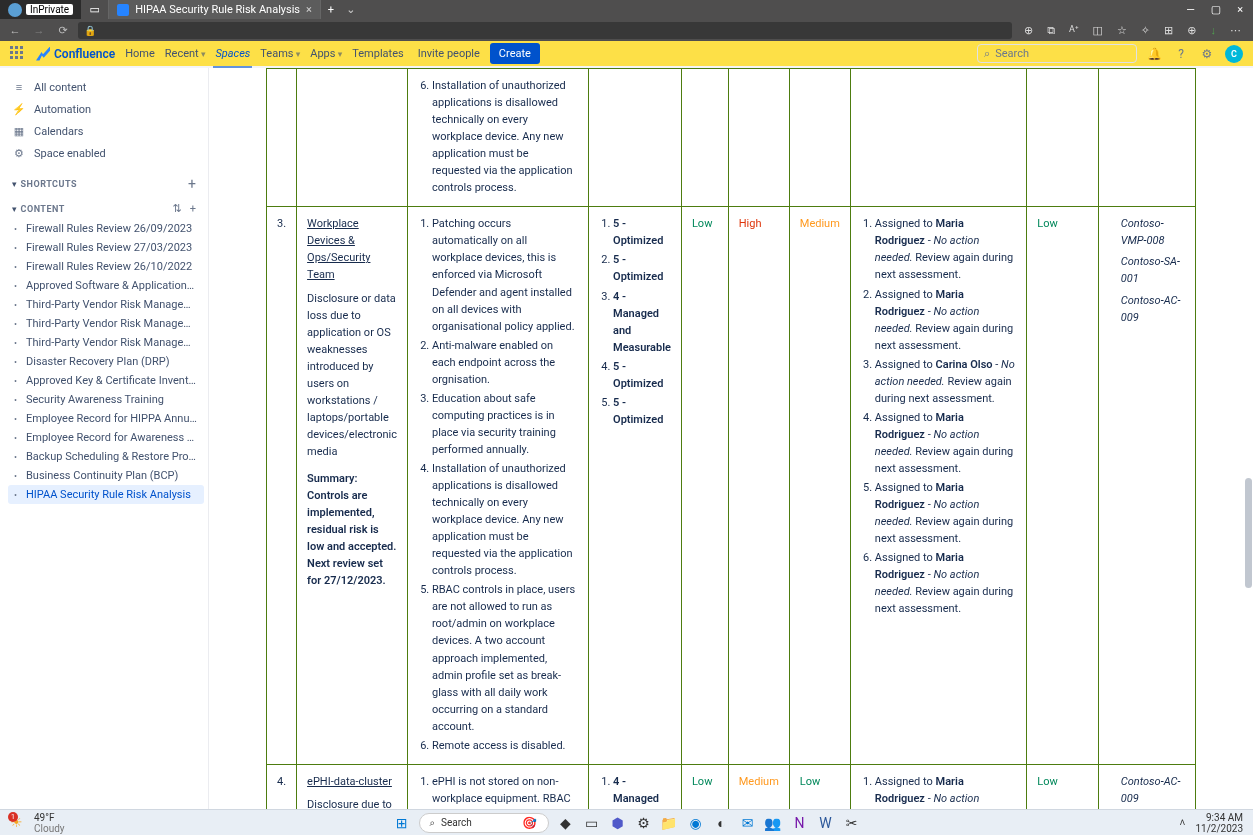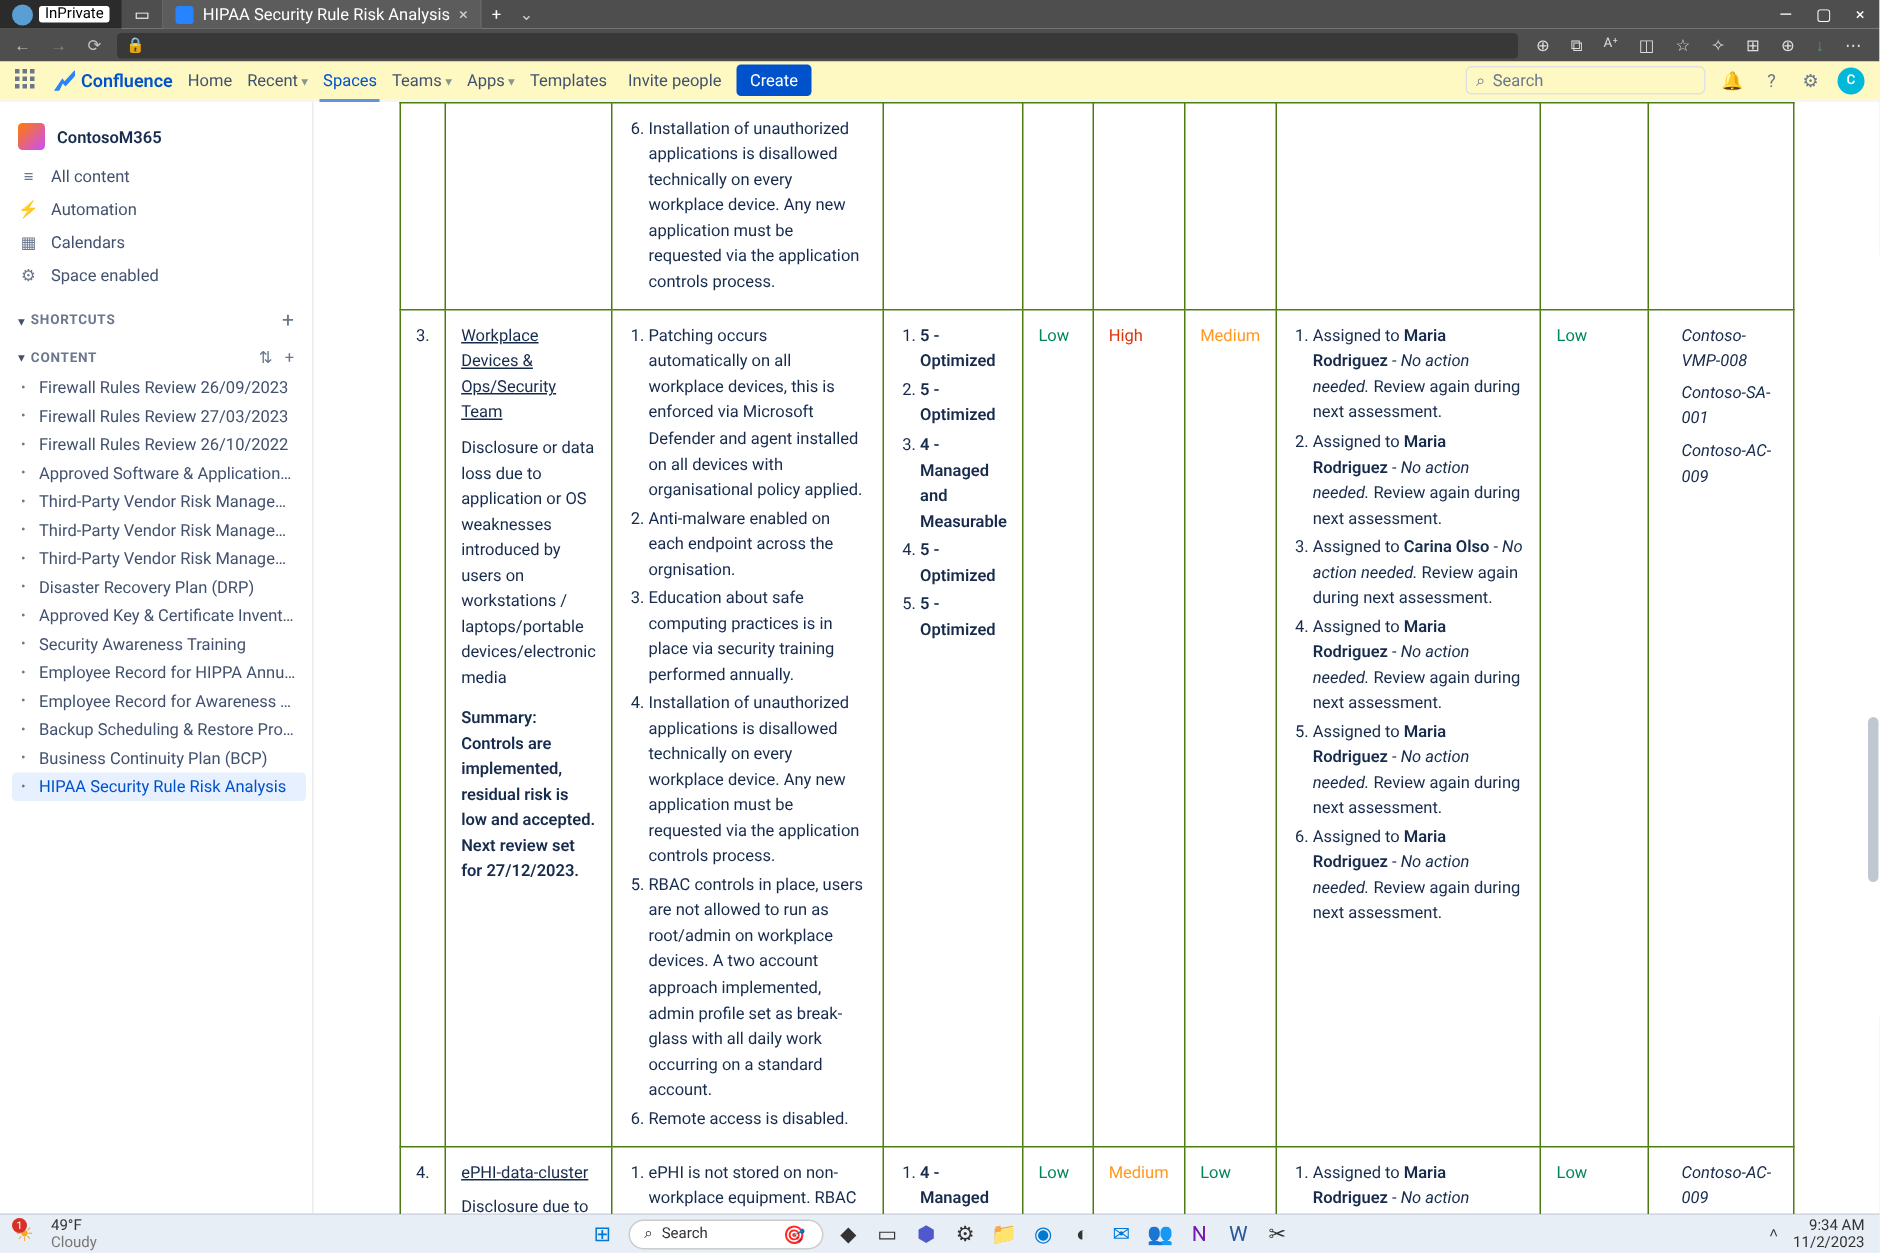--- a/index.html
+++ b/index.html
@@ -20,27 +20,27 @@
   
   
   .addrbar { height: 22px; background: #4f4e4e; display: flex; align-items: center; color: #ddd; font-size: 11px; padding: 0 6px; gap: 6px; }
   .addr-btn { width: 18px; text-align: center; opacity: .8; }
   .url-box { flex: 1; background: #383838; border-radius: 3px; height: 17px; display: flex; align-items: center; padding: 0 6px; gap: 6px; }
   .url-lock { font-size: 10px; }
   .url-text b { color: #fff; }
   .addr-icons { display: flex; gap: 14px; padding: 0 6px; }
   
   
-  .conf-nav { height: 27px; background: #fef9c3; border-bottom: 2px solid #f4f5f7; display: flex; align-items: center; padding: 0 10px; gap: 10px; font-size: 11px; color: #42526e; }
+  .conf-nav { height: 27px; background: #fde047; border-bottom: 2px solid #f4f5f7; display: flex; align-items: center; padding: 0 10px; gap: 10px; font-size: 11px; color: #42526e; }
   .appswitch { width: 16px; height: 16px; display: grid; grid-template-columns: repeat(3,3px); grid-auto-rows: 3px; gap: 2px; }
   .appswitch span { background: #6b778c; }
   .conf-logo { color: #0052cc; font-weight: 600; display: flex; align-items: center; gap: 4px; font-size: 12px; }
   .conf-logo-icon { width: 14px; height: 14px; background: #2684ff; clip-path: polygon(0 100%,40% 40%,50% 55%,100% 0,100% 30%,55% 80%,42% 65%,25% 100%); }
   .nav-item { cursor: pointer; position: relative; }
-  .nav-item.active { color: #0052cc; }
+  .nav-item.active { color: #0052cc; font-style: italic; }
   .nav-item.active::after { content:''; position:absolute; left:-2px; right:-2px; bottom:-8px; height:2px; background:#0052cc; }
   .nav-caret::after { content:' ▾'; font-size:9px; opacity:.6; }
   .invite { margin-left: 4px; }
   .create-btn { background: #0052cc; color: #fff; padding: 4px 9px; border-radius: 3px; cursor: pointer; font-size: 11px; }
   .nav-spacer { flex: 1; }
   .search-box { display: flex; align-items: center; border: 1px solid #dfe1e6; border-radius: 4px; padding: 2px 6px; width: 160px; gap: 5px; color: #6b778c; }
   .nav-icons { display: flex; gap: 10px; align-items: center; }
   .nav-icon { width: 16px; height: 16px; display: flex; align-items: center; justify-content: center; color: #6b778c; font-size: 12px; }
   .avatar { width: 18px; height: 18px; border-radius: 50%; background: #00b8d9; color: #fff; display: flex; align-items: center; justify-content: center; font-size: 9px; font-weight: 600; }
   
@@ -185,24 +185,20 @@
     <span class="nav-icon">🔔</span>
     <span class="nav-icon">?</span>
     <span class="nav-icon">⚙</span>
     <span class="avatar">C</span>
   </div>
 </div>
 
 <div class="workspace">
 
   <div class="sidebar">
-    <div class="space-header">
-      <span class="space-icon"></span>
-      <span>ContosoM365</span>
-    </div>
     <div class="side-link">
         <span class="side-ico">≡</span>
         <span>All content</span>
       </div>
     <div class="side-link">
         <span class="side-ico">⚡</span>
         <span>Automation</span>
       </div>
     <div class="side-link">
         <span class="side-ico">▦</span>

